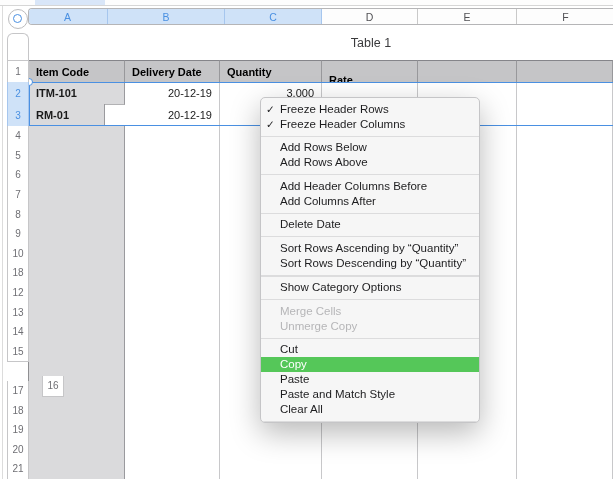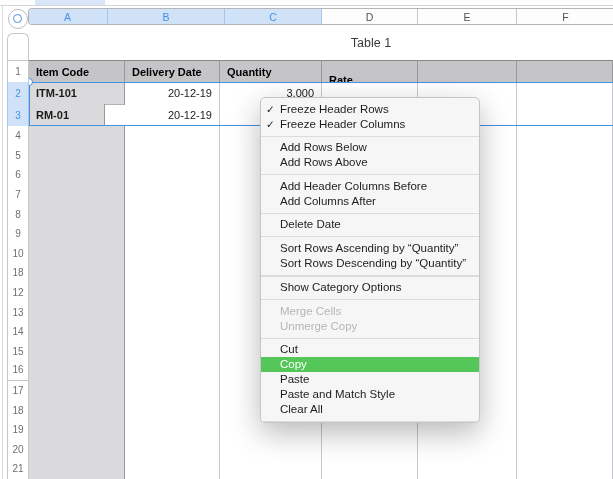--- a/index.html
+++ b/index.html
@@ -99,21 +99,21 @@
       <div class="gcell" style="top: 165.2px; height: 20.6px;">6</div>
       <div class="gcell" style="top: 184.8px; height: 20.6px;">7</div>
       <div class="gcell" style="top: 204.4px; height: 20.6px;">8</div>
       <div class="gcell" style="top: 224px; height: 20.6px;">9</div>
       <div class="gcell" style="top: 243.6px; height: 20.6px;">10</div>
       <div class="gcell" style="top: 263.2px; height: 20.6px;">18</div>
       <div class="gcell" style="top: 282.8px; height: 20.6px;">12</div>
       <div class="gcell" style="top: 302.4px; height: 20.6px;">13</div>
       <div class="gcell" style="top: 322px; height: 20.6px;">14</div>
       <div class="gcell" style="top: 341.6px; height: 20.6px;">15</div>
-      <div class="gcell" style="top: 360px; height: 20.6px;">16</div>
+      <div class="gcell" style="top: 376px; height: 20.6px; margin-left: 35px;">16</div>
       <div class="gcell" style="top: 380.8px; height: 20.6px;">17</div>
       <div class="gcell" style="top: 400.4px; height: 20.6px;">18</div>
       <div class="gcell" style="top: 420px; height: 20.6px;">19</div>
       <div class="gcell" style="top: 439.6px; height: 20.6px;">20</div>
       <div class="gcell" style="top: 459.2px; height: 20.6px;">21</div>
     </div>
 
   <div id="tableTitle">Table 1</div>
 
   <div id="grid">

